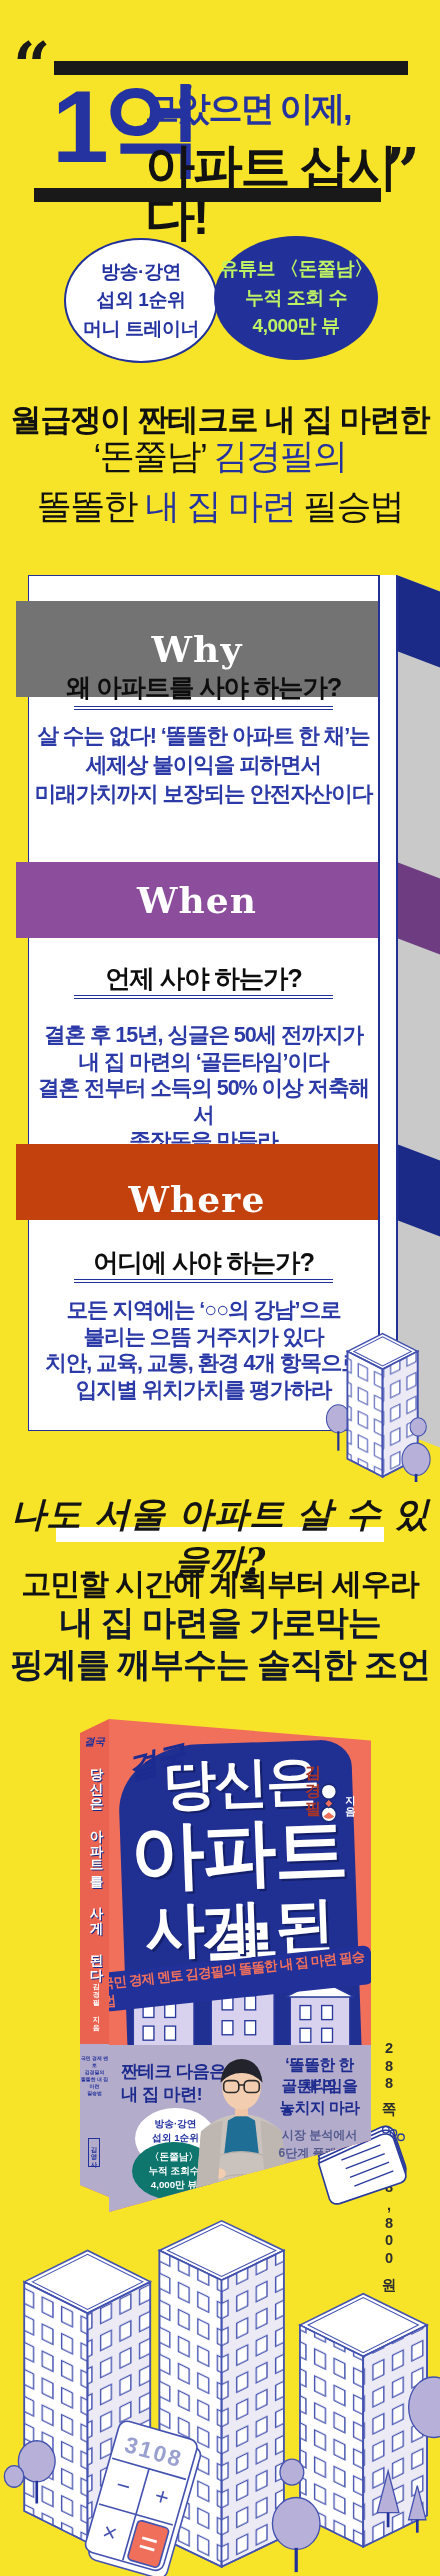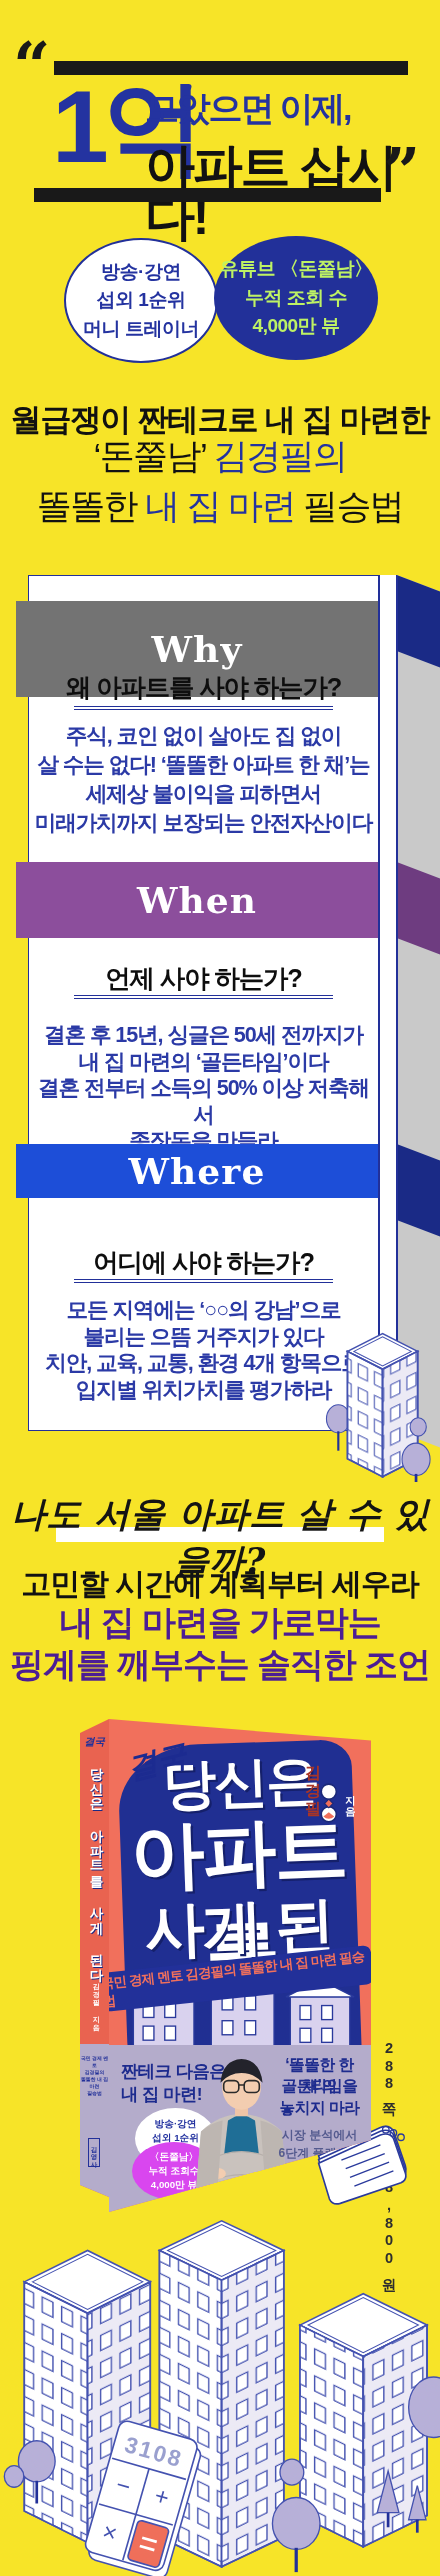--- a/index.html
+++ b/index.html
@@ -28,21 +28,21 @@
   .card-side{background:#C9C9C9;transform:skewY(21deg);transform-origin:0 0;border-left:1.1px solid #223099;box-sizing:border-box;}
   .side-seg{position:absolute;left:0;width:100%;}
   .band{display:flex;align-items:center;justify-content:center;}
   .band-label{font-family:"DejaVu Serif",serif;font-weight:900;color:#fff;font-size:36px;letter-spacing:1.1px;}
   .sec-title{font-size:25.4px;font-weight:800;color:#0e0e0e;letter-spacing:-1.1px;}
   .divider{border-top:1.6px solid #223099;border-bottom:1.1px solid #223099;height:3.8px;box-sizing:border-box;}
   .sec-body{font-size:21.6px;font-weight:700;color:#2B3AA6;letter-spacing:-1.1px;}
   
   .handwritten{font-family:"DejaVu Serif",serif;font-style:italic;font-weight:700;font-size:35px;color:#141414;letter-spacing:0.5px;}
   .closing1{font-size:30px;font-weight:800;color:#121212;letter-spacing:-1.1px;}
-  .closing23{font-size:34px;font-weight:900;color:#4c1d95;letter-spacing:-1.1px;}
+  .closing23{font-size:34px;font-weight:900;color:#0f172a;letter-spacing:-1.1px;}
   
   .spine{background:#E96350;clip-path:polygon(0 14px,100% 0,100% 100%,0 calc(100% - 12px));}
   .spine-lav{position:absolute;left:0;top:325px;width:100%;height:154px;background:#B4ACCB;}
   .vtext{writing-mode:vertical-rl;text-orientation:upright;}
   .spine-script{color:#223099;font-style:italic;font-weight:900;font-size:10.3px;}
   .spine-title{color:#fff;font-weight:900;font-size:13.5px;letter-spacing:1.6px;text-shadow:1.1px 1.1px 0 #1a2a86;}
   .spine-author{color:#fff;font-weight:700;font-size:7px;letter-spacing:1.1px;}
   .spine-sub{color:#223099;font-weight:700;font-size:4.9px;line-height:7px;text-align:center;}
   .publisher{color:#223099;border:1.1px solid #223099;font-weight:800;font-size:6.5px;padding:2.2px 0.5px;letter-spacing:1.1px;}
   .cover{background:#F1705C;clip-path:polygon(0 0,100% 21.6px,100% 421px,0 100%);}
@@ -54,21 +54,21 @@
   .author-name{color:#A93527;font-weight:900;font-size:16px;letter-spacing:2.2px;}
   .author-suffix{color:#fff;font-weight:700;font-size:10.3px;letter-spacing:1.6px;}
   .ribbon{position:absolute;left:-7.6px;top:240px;width:272px;height:39px;background:#223099;border-radius:7.6px;
           transform:rotate(-6deg);display:flex;align-items:center;justify-content:center;z-index:4;}
   .ribbon-text{color:#F1705C;font-weight:800;font-size:13.5px;letter-spacing:-0.8px;}
   .photo-band{position:absolute;left:0;top:326px;width:262px;height:168px;background:#B4ACCB;z-index:5;}
   .band-left{font-size:17.3px;font-weight:700;color:#1D2B8E;letter-spacing:-0.5px;}
   .mini-badge{position:absolute;border-radius:50%;display:flex;flex-direction:column;align-items:center;
               justify-content:center;font-weight:800;font-size:9.7px;line-height:1.45;text-align:center;}
   .mini-badge.w{background:#fff;color:#2433A0;}
-  .mini-badge.n{background:#d946ef;color:#fff;}
+  .mini-badge.n{background:#0f766e;color:#fff;}
   .band-right{font-size:15.7px;font-weight:900;color:#1D2B8E;letter-spacing:-0.5px;text-align:center;}
   .band-sub{font-size:12px;font-weight:700;color:#555B8F;text-align:center;}
   .meta-v{color:#2E2E2E;font-weight:600;font-size:14.6px;letter-spacing:1.6px;}
 </style>
 </head>
 <body>
 
 <div class="poster">
 
   <div class="abs quote-mark" style="left:13px;top:34px;">“</div>
@@ -101,39 +101,38 @@
     <div class="side-seg" style="top:287px;height:76px;background:#6E3C80;"></div>
     <div class="side-seg" style="top:569px;height:76px;background:#1A2A86;"></div>
   </div>
 
   <div class="abs band" style="left:16px;top:601px;width:362px;height:96px;background:#737373;z-index:2;">
     <span class="band-label">Why</span>
   </div>
   <div class="abs sec-title" style="left:28px;top:671px;width:351px;text-align:center;z-index:2;">왜 아파트를 사야 하는가?</div>
   <div class="abs divider" style="left:74px;top:706px;width:259px;z-index:2;"></div>
   <div class="abs sec-body" style="left:28px;top:721px;width:351px;text-align:center;line-height:29px;z-index:2;">
-    <div>주식, 코인 없이 살아도 집 없이</div>
     <div>살 수는 없다! ‘똘똘한 아파트 한 채’는</div>
     <div>세제상 불이익을 피하면서</div>
     <div>미래가치까지 보장되는 안전자산이다</div>
   </div>
 
   <div class="abs band" style="left:16px;top:862px;width:362px;height:76px;background:#8C4E9C;z-index:2;">
     <span class="band-label">When</span>
   </div>
   <div class="abs sec-title" style="left:28px;top:962px;width:351px;text-align:center;z-index:2;">언제 사야 하는가?</div>
   <div class="abs divider" style="left:74px;top:995px;width:259px;z-index:2;"></div>
   <div class="abs sec-body" style="left:28px;top:1013px;width:351px;text-align:center;line-height:26.5px;z-index:2;margin-top:9px;">
     <div>결혼 후 15년, 싱글은 50세 전까지가</div>
     <div>내 집 마련의 ‘골든타임’이다</div>
     <div>결혼 전부터 소득의 50% 이상 저축해서</div>
     <div>종잣돈을 만들라</div>
   </div>
 
-  <div class="abs band" style="left:16px;top:1144px;width:362px;height:54px;background:#1d4ed8;z-index:2;">
+  <div class="abs band" style="left:16px;top:1144px;width:362px;height:76px;background:#c2410c;z-index:2;align-items:flex-end;">
     <span class="band-label">Where</span>
   </div>
   <div class="abs sec-title" style="left:28px;top:1246px;width:351px;text-align:center;z-index:2;">어디에 사야 하는가?</div>
   <div class="abs divider" style="left:74px;top:1279px;width:259px;z-index:2;"></div>
   <div class="abs sec-body" style="left:28px;top:1297px;width:351px;text-align:center;line-height:26.5px;z-index:2;">
     <div>모든 지역에는 ‘○○의 강남’으로</div>
     <div>불리는 으뜸 거주지가 있다</div>
     <div>치안, 교육, 교통, 환경 4개 항목으로</div>
     <div>입지별 위치가치를 평가하라</div>
   </div>

